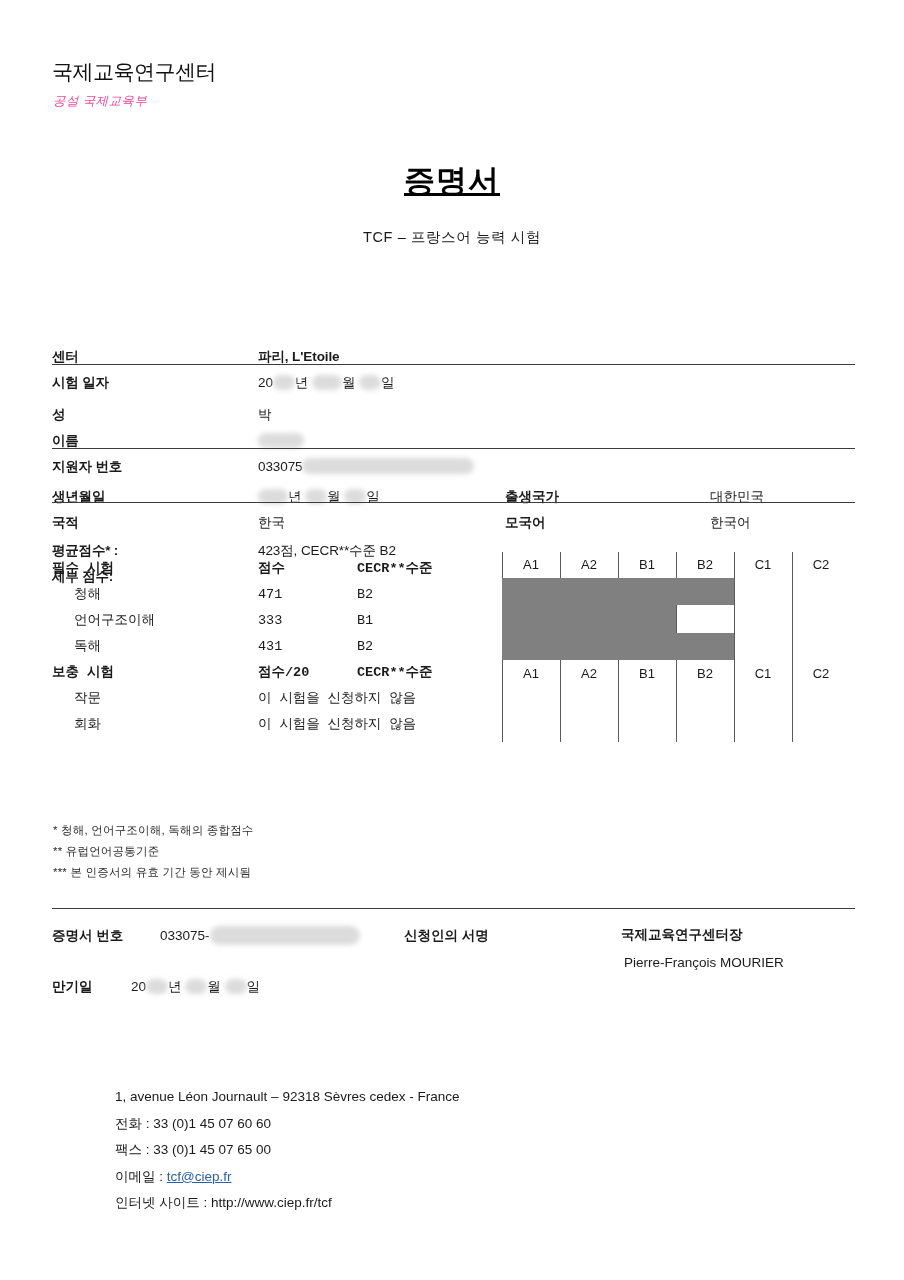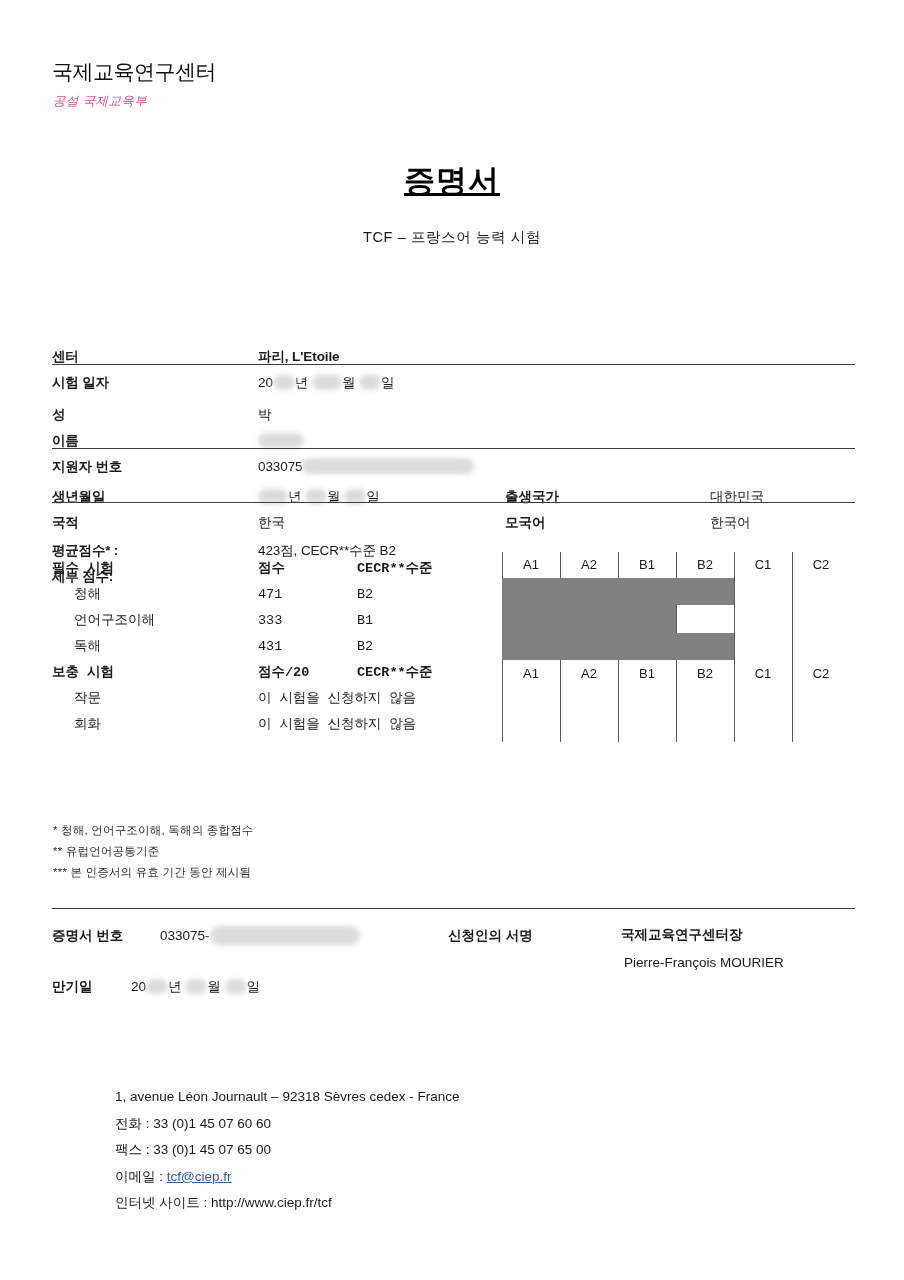--- a/index.html
+++ b/index.html
@@ -221,21 +221,21 @@
     font-weight: bold;
   }
   .cert-no-val {
     position: absolute;
     left: 160px;
     top: 927px;
     font-size: 13.5px;
   }
   .sign-lab {
     position: absolute;
-    left: 448px;
+    left: 404px;
     top: 927px;
     font-size: 13.5px;
     font-weight: bold;
   }
   .dir-lab {
     position: absolute;
     left: 621px;
     top: 926px;
     font-size: 13.5px;
     font-weight: bold;

